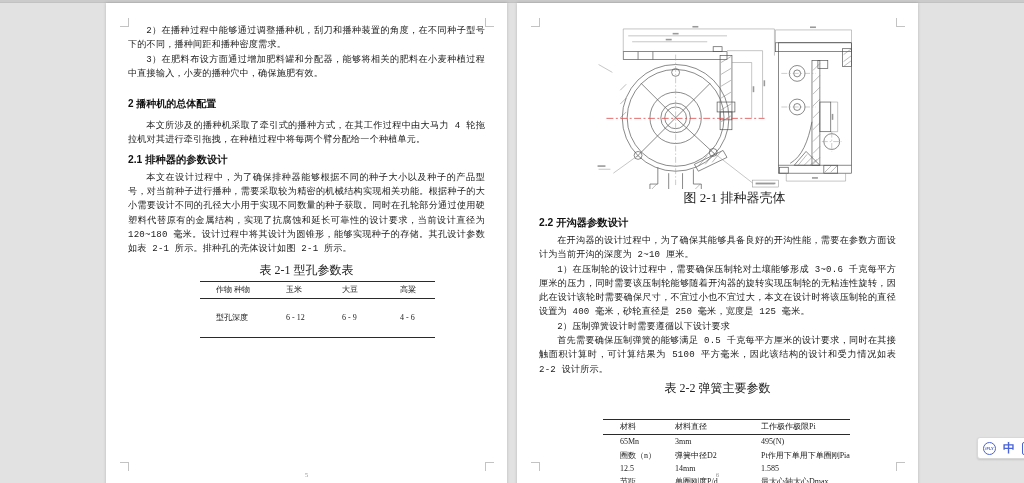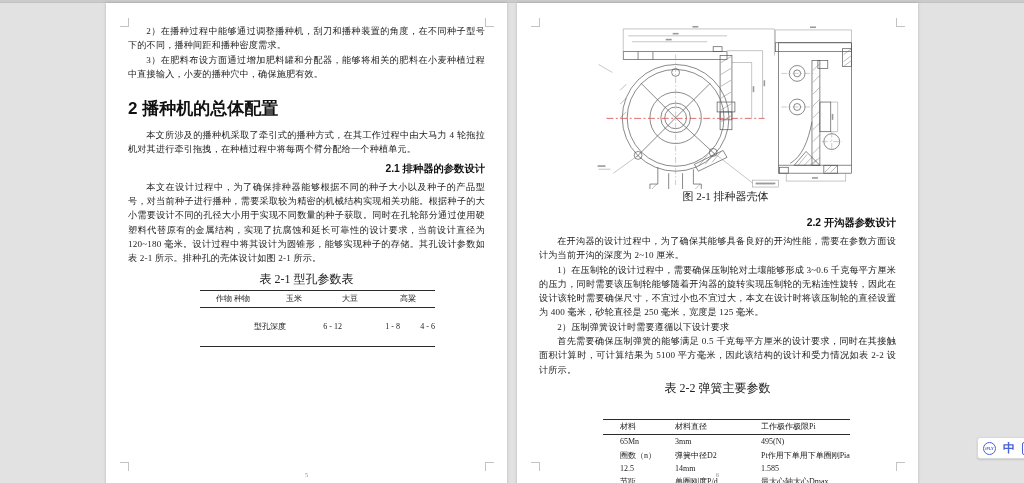--- a/index.html
+++ b/index.html
@@ -18,45 +18,45 @@
   #page2{left:517px;}
   
   .mark{position:absolute;width:8px;height:8px;border-color:#c3c3c3;border-style:solid;border-width:0;}
   .mark.tl{border-right-width:1px;border-bottom-width:1px;}
   .mark.tr{border-left-width:1px;border-bottom-width:1px;}
   .mark.bl{border-right-width:1px;border-top-width:1px;}
   .mark.br{border-left-width:1px;border-top-width:1px;}
   .flow{position:absolute;left:22px;right:22px;top:0;}
   p.body{
     margin:0;font-size:9.1px;line-height:14.3px;text-align:justify;
-    text-indent:2em;letter-spacing:.2px;color:#222;
+    text-indent:2em;letter-spacing:.2px;color:#222;font-family:Liberation Mono, monospace;
   }
   h2.doc{font-family:"Liberation Sans",sans-serif;font-weight:bold;color:#111;margin:0;}
-  h2.big{font-size:17px;margin:16px 0 8px 0;}
-  h2.sub{font-size:10.3px;margin:5px 0 4px 0;text-align:right;}
+  h2.big{font-size:10px;margin:16px 0 8px 0;}
+  h2.sub{font-size:10.3px;margin:5px 0 4px 0;}
   .tbl-caption{font-size:12px;text-align:center;color:#222;margin:5px 0 2px 0;}
   .tbl{box-sizing:border-box;border-top:1px solid #2a2a2a;border-bottom:1.4px solid #2a2a2a;font-size:8px;color:#222;}
   .tbl .trow{display:grid;align-items:center;}
   .tbl .hrow{border-bottom:1.4px solid #2a2a2a;}
   .cell{white-space:nowrap;overflow:hidden;}
   .pagenum{position:absolute;top:468px;left:0;width:100%;text-align:center;font-size:7px;color:#9a9a9a;}
   
   #t21{width:235px;margin-left:72px;}
   #t21 .trow{grid-template-columns:86px 56px 58px 35px;}
   #t21 .hrow{height:16px;}
-  #t21 .drow{height:38px;text-align:right;}
+  #t21 .drow{height:38px;}
   #t21 .cell:first-child{padding-left:16px;}
   
   #t22{width:247px;margin-left:64px;margin-top:22px;}
   #t22 .trow{grid-template-columns:72px 86px 89px;height:13.4px;}
   #t22 .hrow{height:14px;}
   #t22 .cell:first-child{padding-left:17px;}
   
   .figure-wrap{position:absolute;left:50px;top:20px;width:320px;height:166px;}
-  .fig-caption{position:absolute;left:8px;top:186px;width:100%;text-align:center;font-size:11px;color:#222;}
+  .fig-caption{position:absolute;left:17px;top:186px;width:100%;text-align:center;font-size:13px;color:#222;}
   .p2flow{top:201px;}
   
   .ime{
     position:absolute;left:977px;top:437px;width:60px;height:22px;background:#fff;
     border:1px solid #d8d8d8;border-radius:3px 0 0 3px;box-shadow:0 1px 2px rgba(0,0,0,.12);
     display:flex;align-items:center;gap:7px;padding-left:5px;box-sizing:border-box;overflow:hidden;
     font-family:"Liberation Sans",sans-serif;
   }
   .ime-logo{width:13px;height:13px;border-radius:50%;border:1.3px solid #4a63d8;color:#4a63d8;
     font-size:4px;display:flex;align-items:center;justify-content:center;box-sizing:border-box;font-weight:bold;}
@@ -85,21 +85,21 @@
     <div class="tbl" id="t21">
       <div class="trow hrow">
         <div class="cell">作物  种物</div>
         <div class="cell">玉米</div>
         <div class="cell">大豆</div>
         <div class="cell">高粱</div>
       </div>
       <div class="trow drow">
         <div class="cell">型孔深度</div>
         <div class="cell">6 - 12</div>
-        <div class="cell">1 - 8</div>
+        <div class="cell">6 - 9</div>
         <div class="cell">4 - 6</div>
       </div>
     </div>
   </div>
   <div class="pagenum">5</div>
 </div>
 
 <div class="page" id="page2">
   <div class="mark tl" style="left:14px;top:15px;"></div>
   <div class="mark tr" style="left:379px;top:15px;"></div>

